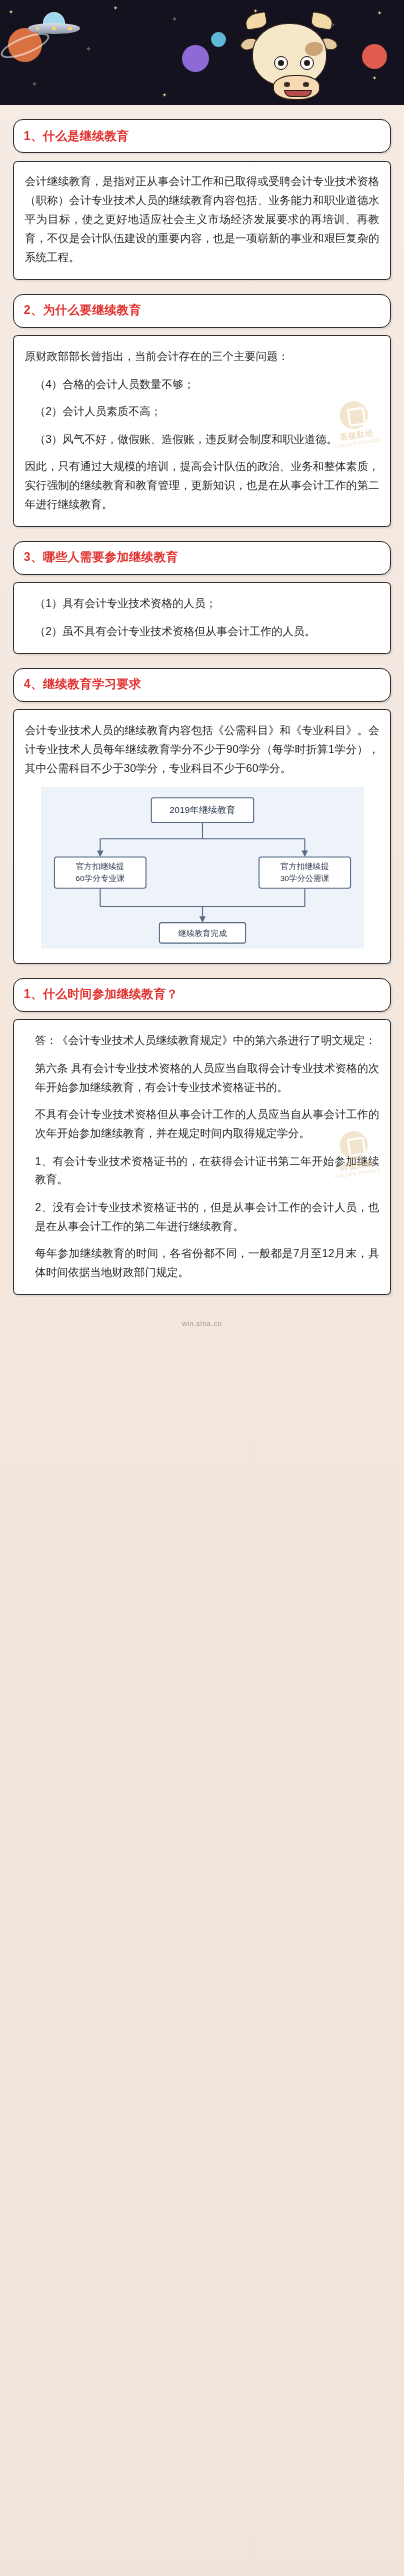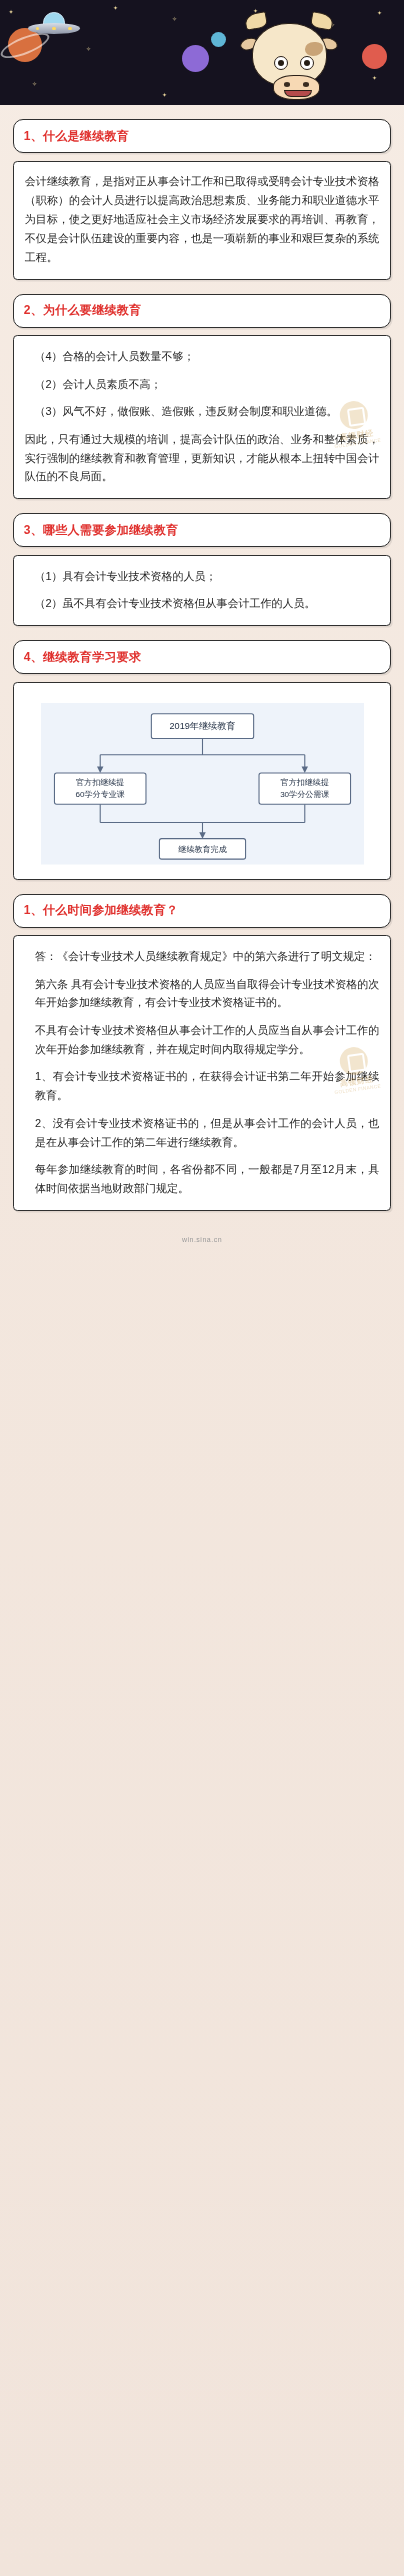--- a/index.html
+++ b/index.html
@@ -282,50 +282,52 @@
         </div>
       </div>
     </div>
   </div>
 
   <div class="content">
 
     <div class="section">
       <div class="sec-title">1、什么是继续教育</div>
       <div class="sec-body">
-        <p class="para">会计继续教育，是指对正从事会计工作和已取得或受聘会计专业技术资格（职称）的会计人员进行以提高政治思想素质、业务能力和职业道德水平为目标，使之更好地适应社会主义市场经济发展要求的再培训、再教育，不仅是会计队伍建设的重要内容，也是一项崭新的事业和艰巨复杂的系统工程。</p>
+        <p class="para">会计继续教育，是指对正从事会计工作和已取得或受聘会计专业技术资格（职称）会计专业技术人员的继续教育内容包括、业务能力和职业道德水平为目标，使之更好地适应社会主义市场经济发展要求的再培训、再教育，不仅是会计队伍建设的重要内容，也是一项崭新的事业和艰巨复杂的系统工程。</p>
       </div>
     </div>
 
     <div class="section">
       <div class="sec-title">2、为什么要继续教育</div>
       <div class="sec-body" style="position:relative;">
+        <p class="para">原财政部部长曾指出，当前会计存在的三个主要问题：</p>
         <p class="para sub">（4）合格的会计人员数量不够；</p>
         <p class="para sub">（2）会计人员素质不高；</p>
         <p class="para sub">（3）风气不好，做假账、造假账，违反财会制度和职业道德。</p>
         <div class="watermark" style="top:65px;">
           <div class="wm-circle"></div>
           <div class="wm-t1">高顿财经</div>
           <div class="wm-t2">GOLDEN FINANCE</div>
         </div>
-        <p class="para">因此，只有通过大规模的培训，提高会计队伍的政治、业务和整体素质，实行强制的继续教育和教育管理，更新知识，才能从根本上扭转中国会计队伍的不良局面。</p>
+        <p class="para">因此，只有通过大规模的培训，提高会计队伍的政治、业务和整体素质，实行强制的继续教育和教育管理，更新知识，也是在从事会计工作的第二年进行继续教育。</p>
       </div>
     </div>
 
     <div class="section">
       <div class="sec-title">3、哪些人需要参加继续教育</div>
       <div class="sec-body">
         <p class="para sub">（1）具有会计专业技术资格的人员；</p>
         <p class="para sub">（2）虽不具有会计专业技术资格但从事会计工作的人员。</p>
       </div>
     </div>
 
     <div class="section">
       <div class="sec-title">4、继续教育学习要求</div>
       <div class="sec-body">
+        <p class="para">会计专业技术人员的继续教育内容包括《公需科目》和《专业科目》。会计专业技术人员每年继续教育学分不少于90学分（每学时折算1学分），其中公需科目不少于30学分，专业科目不少于60学分。</p>
 
         <div class="flow">
           <svg viewBox="0 0 600 300" xmlns="http://www.w3.org/2000/svg">
             <rect x="0" y="0" width="600" height="300" fill="#eef3fa"></rect>
 
             <rect x="205" y="20" width="190" height="46" rx="4" fill="#ffffff" stroke="#5a6b86" stroke-width="2"></rect>
             <text id="d-top" x="300" y="49" font-size="17" fill="#1d2b40" text-anchor="middle" font-family="'Liberation Sans',sans-serif">2019年继续教育</text>
 
             <path d="M300 66 L300 96 M110 96 L490 96 M110 96 L110 122 M490 96 L490 122" fill="none" stroke="#5a6b86" stroke-width="2"></path>
             <polygon points="110,130 104,118 116,118" fill="#5a6b86"></polygon>

